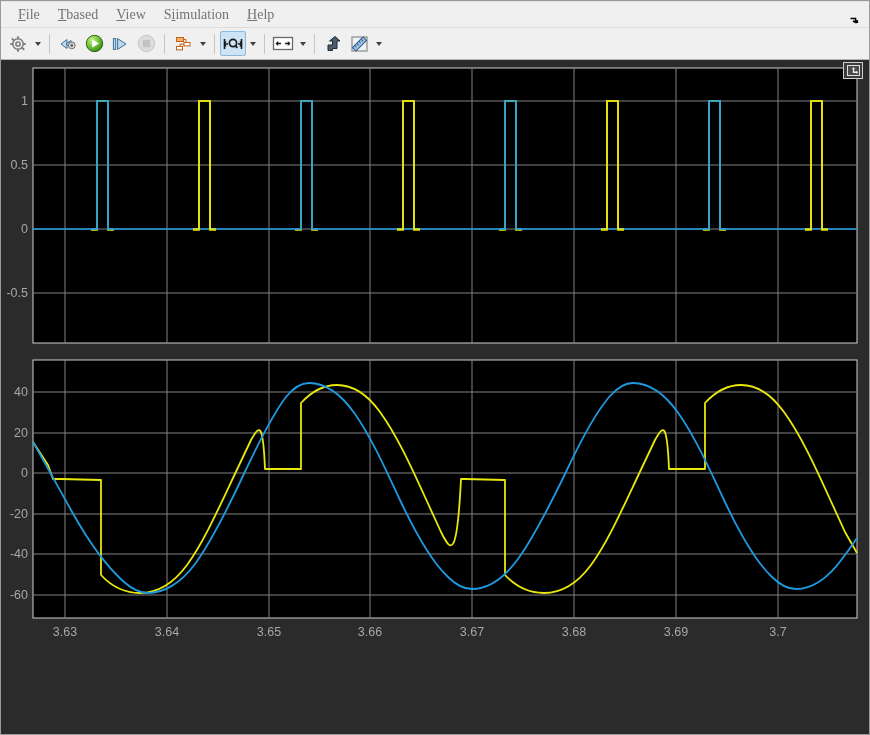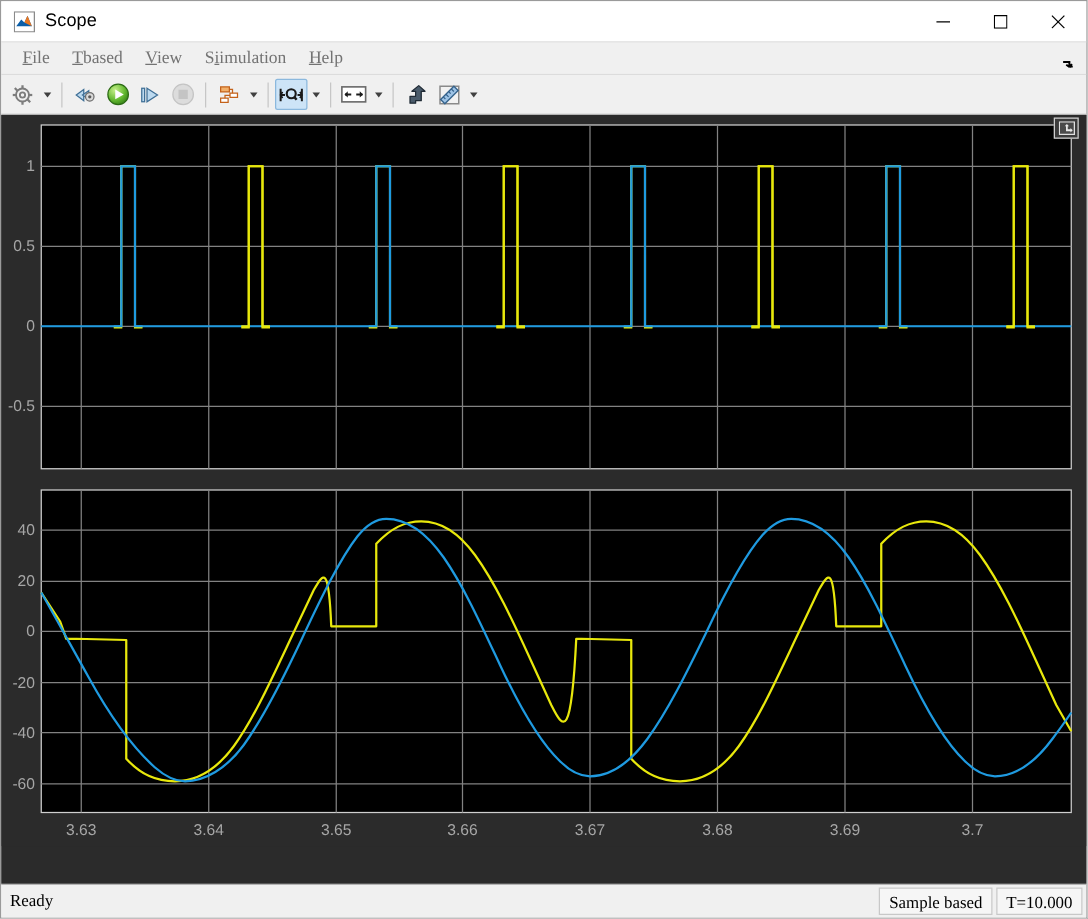--- a/index.html
+++ b/index.html
@@ -163,48 +163,20 @@
     margin-right: 3px;
     box-sizing: border-box;
     white-space: nowrap;
   }
 </style>
 </head>
 <body>
 
 <div class="window">
 
-  <div class="titlebar">
-    <span class="app-icon">
-      <svg width="17" height="17" viewBox="0 0 17 17">
-        <rect x="0.5" y="0.5" width="16" height="16" fill="#ffffff" stroke="#8a8a8a"></rect>
-        <path d="M2 12 L6 6.5 L8.5 9 L11 3.5 L14.5 12 Z" fill="#0b5ea8"></path>
-        <path d="M8.5 9 L11 3.5 L14.5 12 Z" fill="#e87722"></path>
-      </svg>
-    </span>
-    <span class="title-text">Scope</span>
-    <div class="win-controls">
-      <div class="win-btn">
-        <svg width="11" height="11" viewBox="0 0 11 11">
-            <line x1="0" y1="5.5" x2="11" y2="5.5" stroke="#000" stroke-width="1"></line>
-          </svg>
-      </div>
-      <div class="win-btn">
-        <svg width="11" height="11" viewBox="0 0 11 11">
-            <rect x="0.5" y="0.5" width="10" height="10" fill="none" stroke="#000" stroke-width="1"></rect>
-          </svg>
-      </div>
-      <div class="win-btn close">
-        <svg width="11" height="11" viewBox="0 0 11 11">
-            <line x1="0.5" y1="0.5" x2="10.5" y2="10.5" stroke="#000" stroke-width="1"></line>
-            <line x1="10.5" y1="0.5" x2="0.5" y2="10.5" stroke="#000" stroke-width="1"></line>
-          </svg>
-      </div>
-    </div>
-  </div>
 
   <div class="menubar">
     <div class="menu-item"><u>F</u><span>ile</span></div>
     <div class="menu-item"><u>T</u><span>based</span></div>
     <div class="menu-item"><u>V</u><span>iew</span></div>
     <div class="menu-item">S<u>i</u><span>imulation</span></div>
     <div class="menu-item"><u>H</u><span>elp</span></div>
     <span class="menu-expand">
       <svg width="12" height="12" viewBox="0 0 12 12">
         <path d="M1.5 3.5 L6.5 3.5 L6.5 7.5 M6.5 7.5 L4 5.8 M6.5 7.5 L8.6 5.3" fill="none" stroke="#000" stroke-width="1.6"></path>
@@ -502,19 +474,14 @@
         <text x="369" y="576">3.66</text>
         <text x="471" y="576">3.67</text>
         <text x="573" y="576">3.68</text>
         <text x="675" y="576">3.69</text>
         <text x="777" y="576">3.7</text>
       </g>
 
     </svg>
   </div>
 
-  <div class="statusbar">
-    <span class="status-msg">Ready</span>
-    <span class="status-cell">Sample based</span>
-    <span class="status-cell">T=10.000</span>
-  </div>
 
 </div>
 
 </body></html>

